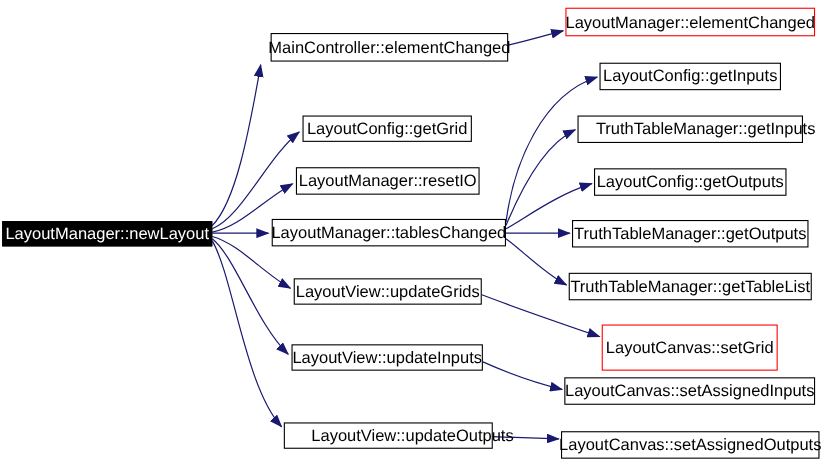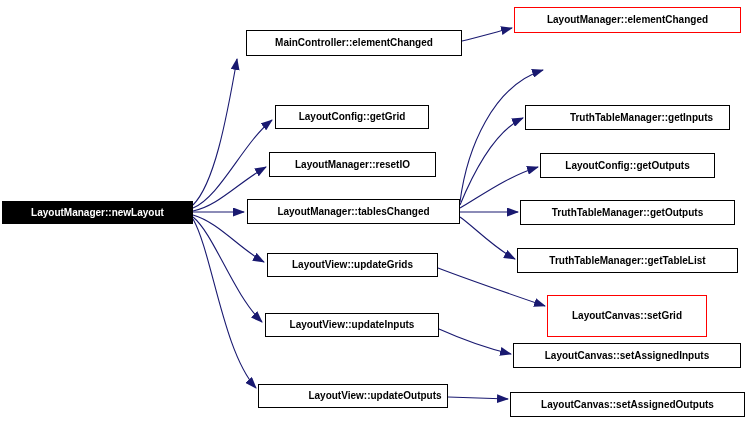--- a/index.html
+++ b/index.html
@@ -23,25 +23,24 @@
   #edges{position:absolute;left:0;top:0;width:751px;height:423px;z-index:0;}
   .edge{stroke:var(--edge-color);stroke-width:1.1;fill:none;}
   .arrowhead{fill:var(--edge-color);}
   .node{
     position:absolute;
     box-sizing:border-box;
     display:flex;align-items:center;justify-content:center;
     border:1px solid var(--node-border);
     background:var(--node-bg);
     color:var(--text-color);
-    font-size:10px;line-height:1;
+    font-size:15px;line-height:1;
     white-space:nowrap;
     z-index:1;
     cursor:pointer;
-    font-weight:bold;
   }
   .node.root{
     background:var(--root-bg);
     color:var(--root-text);
     border-color:var(--root-bg);
     cursor:default;
   }
   .node.hot{border-color:var(--highlight-color);}
 </style>
 </head>
@@ -84,20 +83,21 @@
   <div class="node" style="left:247px;top:199px;width:213px;height:25px;">LayoutManager::tablesChanged</div>
 
   <div class="node" style="left:267px;top:253px;width:171px;height:24px;">LayoutView::updateGrids</div>
 
   <div class="node" style="left:265px;top:313px;width:174px;height:24px;">LayoutView::updateInputs</div>
 
   <div class="node" style="left:258px;top:384px;width:190px;height:24px;padding-left:44px;">LayoutView::updateOutputs</div>
 
   <div class="node hot" style="left:514px;top:7px;width:227px;height:26px;">LayoutManager::elementChanged</div>
 
+  <div class="node" style="left:545px;top:57px;width:165px;height:25px;">LayoutConfig::getInputs</div>
 
   <div class="node" style="left:525px;top:105px;width:205px;height:25px;padding-left:28px;">TruthTableManager::getInputs</div>
 
   <div class="node" style="left:540px;top:153px;width:175px;height:25px;">LayoutConfig::getOutputs</div>
 
   <div class="node" style="left:517px;top:248px;width:221px;height:25px;">TruthTableManager::getTableList</div>
 
   <div class="node" style="left:520px;top:200px;width:215px;height:25px;">TruthTableManager::getOutputs</div>
 
   <div class="node hot" style="left:547px;top:295px;width:160px;height:42px;">LayoutCanvas::setGrid</div>

